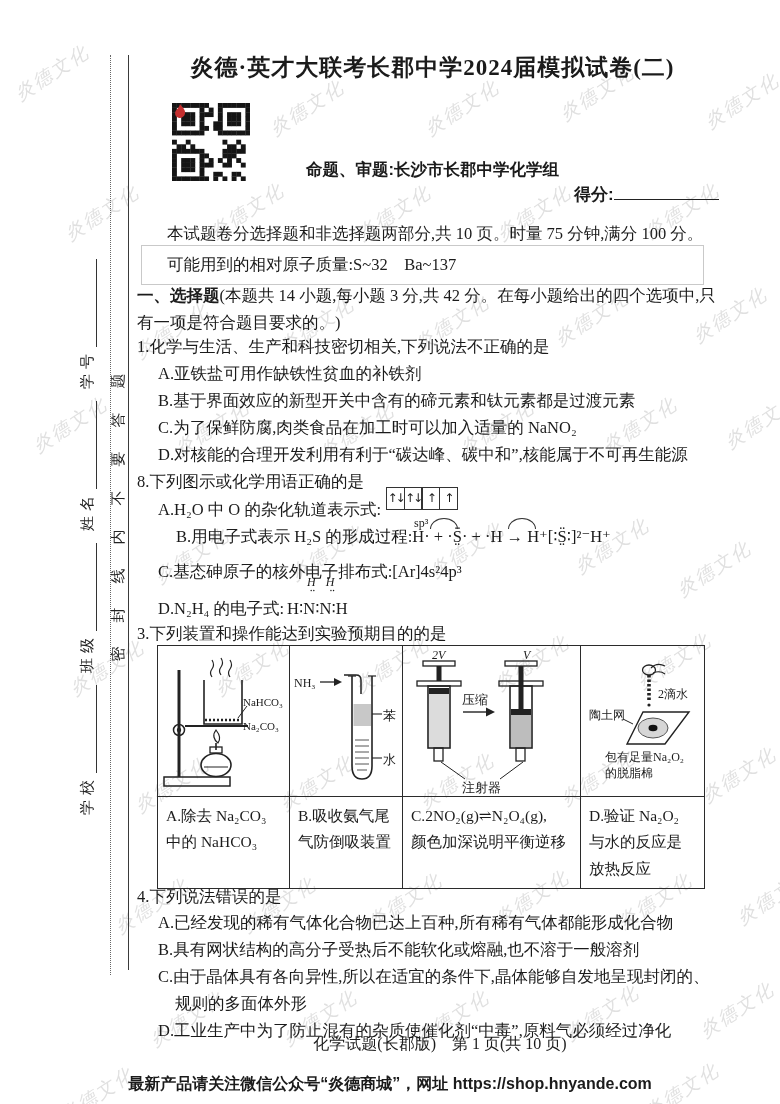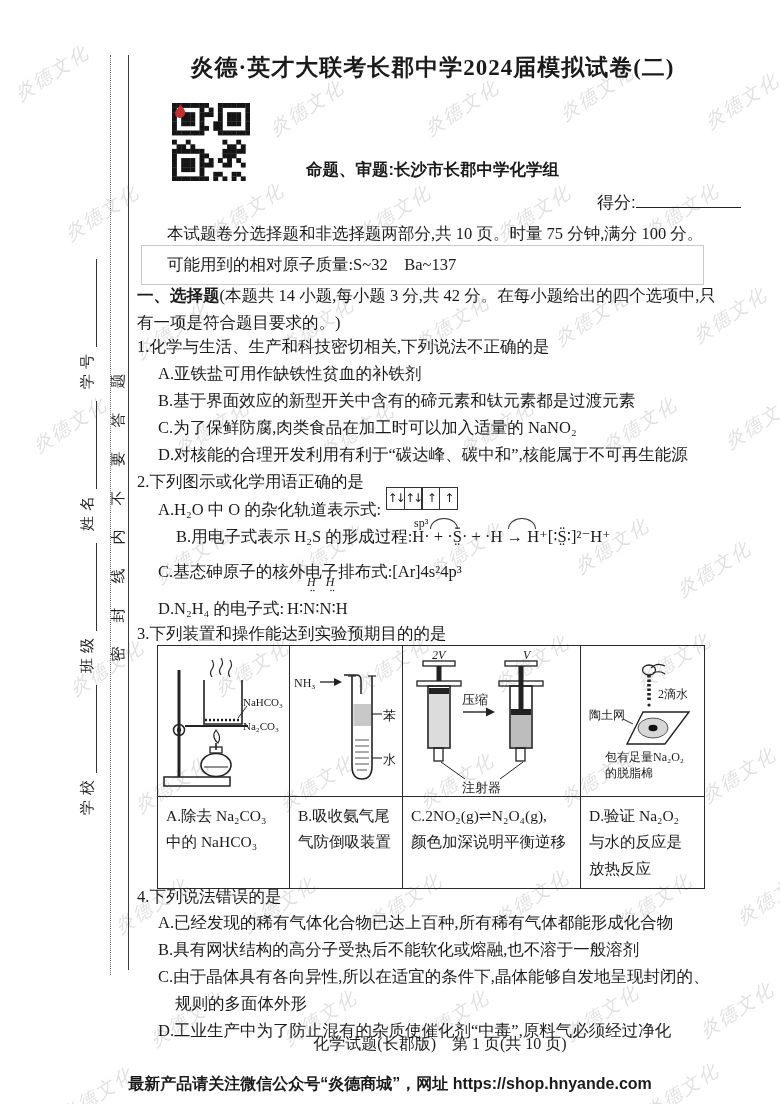--- a/index.html
+++ b/index.html
@@ -25,21 +25,21 @@
                letter-spacing:24px;white-space:nowrap;}
   
   .ln{position:absolute;z-index:2;white-space:nowrap;font-size:16.5px;line-height:23px;color:#1b1b1b;}
   .b{font-weight:bold;}
   .ctr{text-align:center;}
   .sans{font-family:"Liberation Sans","DejaVu Sans",sans-serif;}
   
   .series{left:140px;top:56px;width:585px;font-size:23px;font-weight:900;letter-spacing:1px;}
   .subject{left:140px;top:104px;width:585px;font-size:36px;font-weight:800;letter-spacing:10px;}
   .setter{left:140px;top:158px;width:585px;font-size:16.5px;font-weight:700;}
-  .score{left:597px;top:183px;font-size:17px;font-weight:400;margin-top:8px;}
+  .score{left:574px;top:183px;font-size:17px;font-weight:700;}
   .score-line{display:inline-block;width:105px;border-bottom:1.3px solid #222;height:15px;}
   .atomic-box{position:absolute;left:141px;top:245px;width:561px;height:38px;z-index:1;
               border:1px solid #c9c9c9;}
   
   .qr{position:absolute;left:172px;top:103px;width:78px;height:78px;z-index:2;}
   .qr svg{position:absolute;inset:0;}
   .qr-logo{position:absolute;left:31px;top:31px;width:16px;height:16px;z-index:3;}
   
   .orb-wrap{display:inline-block;vertical-align:middle;margin-left:5px;text-align:center;}
   .orb-row{display:flex;}
@@ -302,21 +302,21 @@
 
   <div class="ln" style="left:137px;top:284px;"><span class="b">一、选择题</span><span>(本题共 14 小题,每小题 3 分,共 42 分。在每小题给出的四个选项中,只</span></div>
   <div class="ln" style="left:137px;top:311px;">有一项是符合题目要求的。)</div>
 
   <div class="ln" style="left:137px;top:335px;">1.化学与生活、生产和科技密切相关,下列说法不正确的是</div>
   <div class="ln" style="left:158px;top:362px;">A.亚铁盐可用作缺铁性贫血的补铁剂</div>
   <div class="ln" style="left:158px;top:389px;">B.基于界面效应的新型开关中含有的碲元素和钛元素都是过渡元素</div>
   <div class="ln" style="left:158px;top:416px;">C.为了保鲜防腐,肉类食品在加工时可以加入适量的 NaNO₂</div>
   <div class="ln" style="left:158px;top:443px;">D.对核能的合理开发利用有利于“碳达峰、碳中和”,核能属于不可再生能源</div>
 
-  <div class="ln" style="left:137px;top:470px;">2.下列图示或化学用语正确的是</div>
+  <div class="ln" style="left:137px;top:470px;">8.下列图示或化学用语正确的是</div>
   <div class="ln" style="left:158px;top:487px;">
     <span>A.H₂O 中 O 的杂化轨道表示式:</span><span class="orb-wrap"><span class="orb-row">
           <span class="obox">↑↓</span>
           <span class="obox">↑↓</span>
           <span class="obox">↑</span>
           <span class="obox">↑</span>
         </span><span class="orb-label">sp³</span></span>
   </div>
   <div class="ln" style="left:158px;top:525px;margin-left:18px;">
     <span>B.用电子式表示 H₂S 的形成过程:</span><span class="formula"><span class="arc arc1"></span><span class="arc arc2"></span><span>H· + ·S̤̈· + ·H → H⁺[∶S̤̈∶]²⁻H⁺</span></span>

